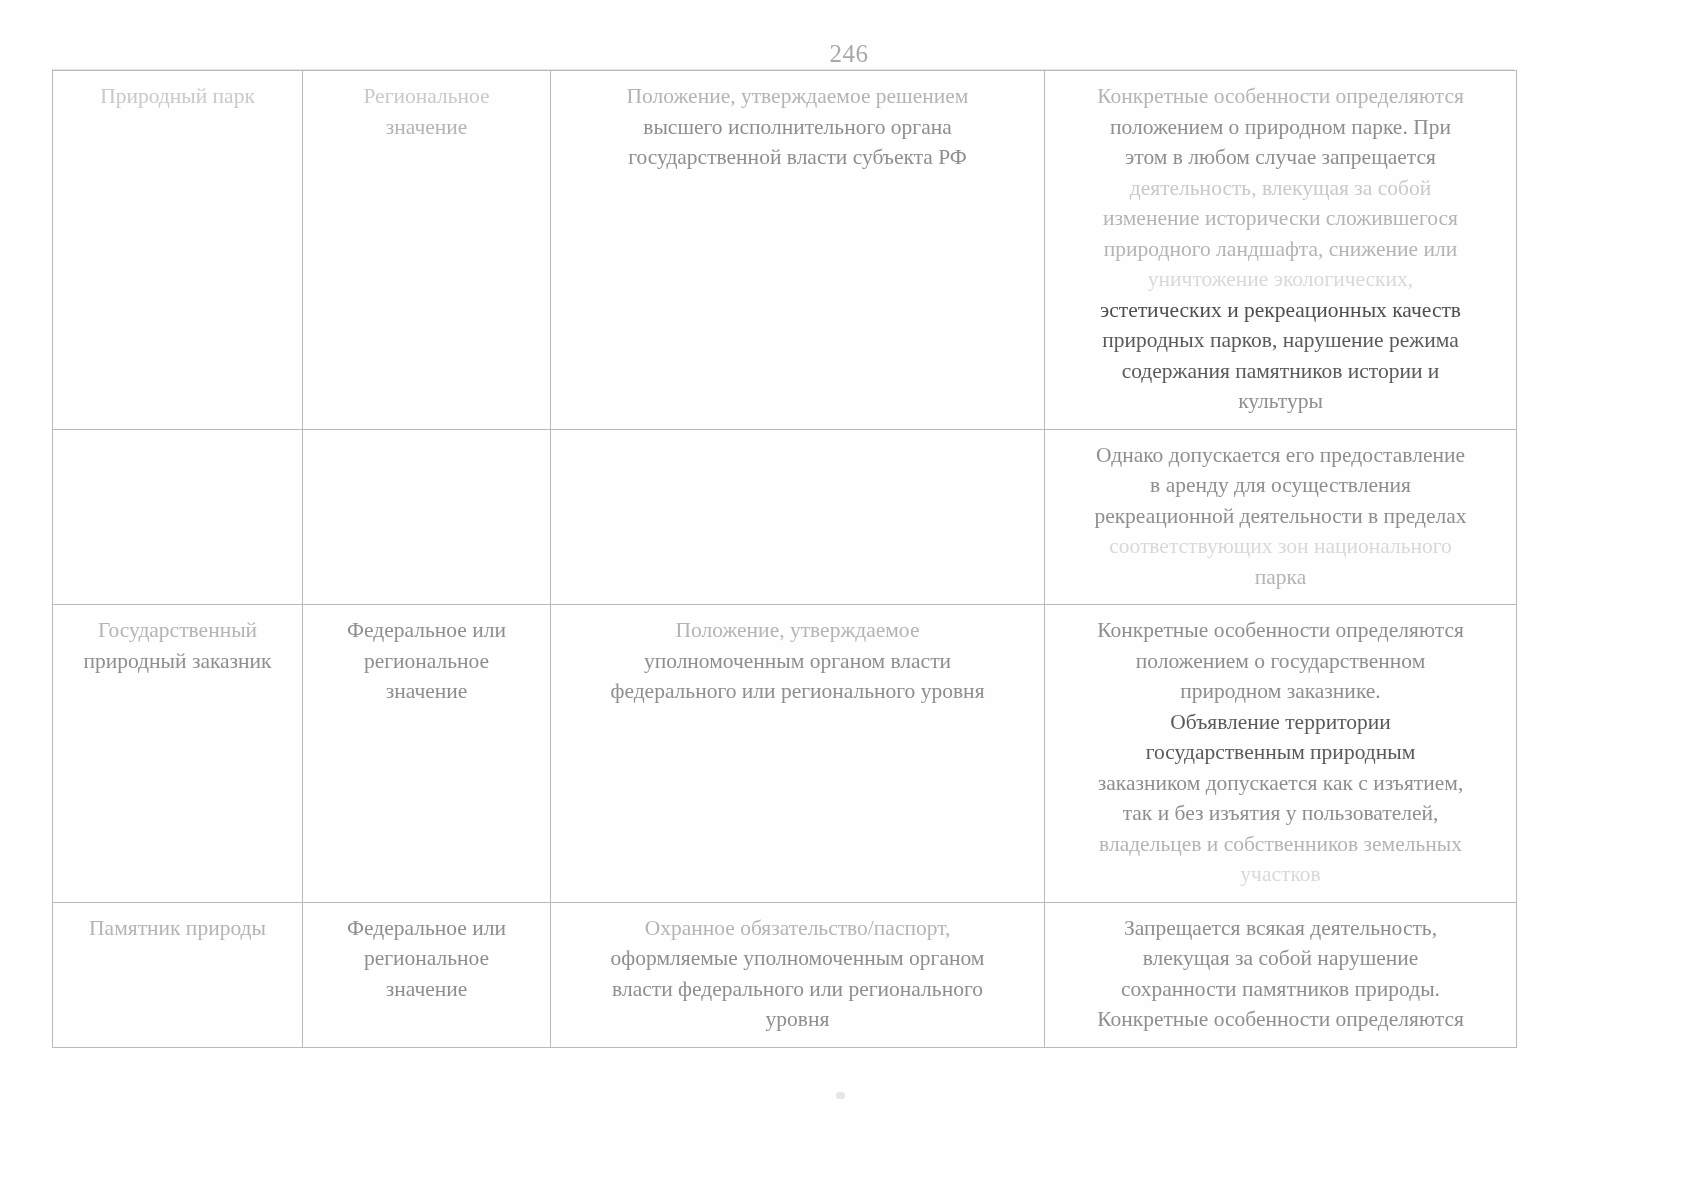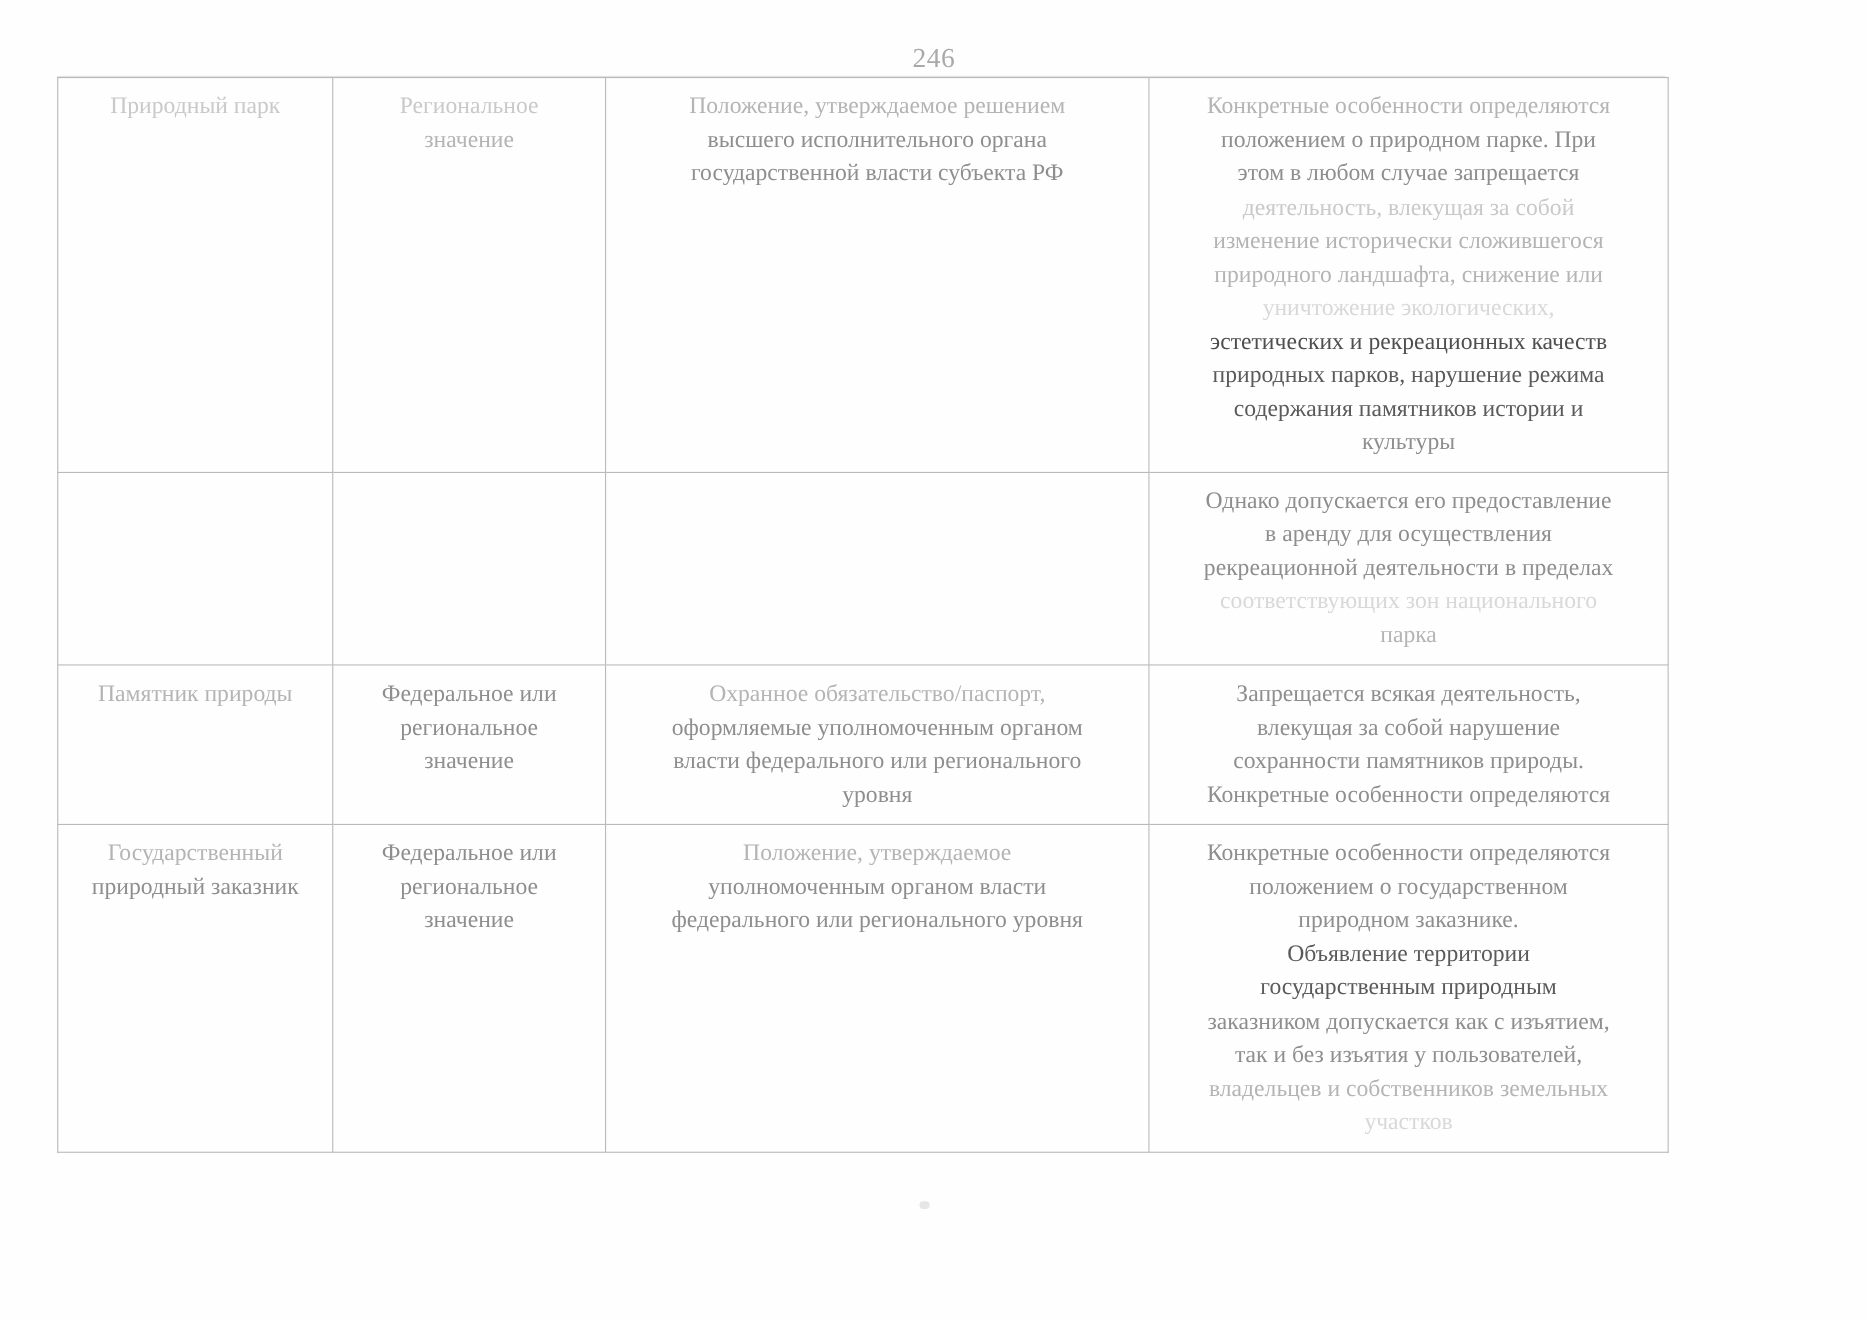--- a/index.html
+++ b/index.html
@@ -158,43 +158,20 @@
             <span class="line fade-1">Однако допускается его предоставление</span>
             <span class="line fade-1">в аренду для осуществления</span>
             <span class="line fade-1">рекреационной деятельности в пределах</span>
             <span class="line fade-4">соответствующих зон национального</span>
             <span class="line fade-2">парка</span>
           </td>
         </tr>
 
         <tr>
           <td class="cell-top">
-            <span class="line fade-2">Памятник природы</span>
-          </td>
-          <td class="cell-top">
-            <span class="line fade-1">Федеральное или</span>
-            <span class="line fade-1">региональное</span>
-            <span class="line fade-1">значение</span>
-          </td>
-          <td class="cell-top">
-            <span class="line fade-2">Охранное обязательство/паспорт,</span>
-            <span class="line fade-1">оформляемые уполномоченным органом</span>
-            <span class="line fade-1">власти федерального или регионального</span>
-            <span class="line fade-1">уровня</span>
-          </td>
-          <td class="cell-top">
-            <span class="line fade-1">Запрещается всякая деятельность,</span>
-            <span class="line fade-1">влекущая за собой нарушение</span>
-            <span class="line fade-1">сохранности памятников природы.</span>
-            <span class="line fade-1">Конкретные особенности определяются</span>
-          </td>
-        </tr>
-
-        <tr>
-          <td class="cell-top">
             <span class="line fade-2">Государственный</span>
             <span class="line fade-1">природный заказник</span>
           </td>
           <td class="cell-top">
             <span class="line fade-1">Федеральное или</span>
             <span class="line fade-1">региональное</span>
             <span class="line fade-1">значение</span>
           </td>
           <td class="cell-top">
             <span class="line fade-2">Положение, утверждаемое</span>
@@ -207,19 +184,42 @@
             <span class="line fade-1">природном заказнике.</span>
             <span class="line ink-dark">Объявление территории</span>
             <span class="line ink-dark">государственным природным</span>
             <span class="line fade-1">заказником допускается как с изъятием,</span>
             <span class="line fade-1">так и без изъятия у пользователей,</span>
             <span class="line fade-2">владельцев и собственников земельных</span>
             <span class="line fade-4">участков</span>
           </td>
         </tr>
 
+        <tr>
+          <td class="cell-top">
+            <span class="line fade-2">Памятник природы</span>
+          </td>
+          <td class="cell-top">
+            <span class="line fade-1">Федеральное или</span>
+            <span class="line fade-1">региональное</span>
+            <span class="line fade-1">значение</span>
+          </td>
+          <td class="cell-top">
+            <span class="line fade-2">Охранное обязательство/паспорт,</span>
+            <span class="line fade-1">оформляемые уполномоченным органом</span>
+            <span class="line fade-1">власти федерального или регионального</span>
+            <span class="line fade-1">уровня</span>
+          </td>
+          <td class="cell-top">
+            <span class="line fade-1">Запрещается всякая деятельность,</span>
+            <span class="line fade-1">влекущая за собой нарушение</span>
+            <span class="line fade-1">сохранности памятников природы.</span>
+            <span class="line fade-1">Конкретные особенности определяются</span>
+          </td>
+        </tr>
+
       </tbody>
     </table>
   </div>
 
   <div class="bottom-speck"></div>
 
 </div>
 
 </body></html>

